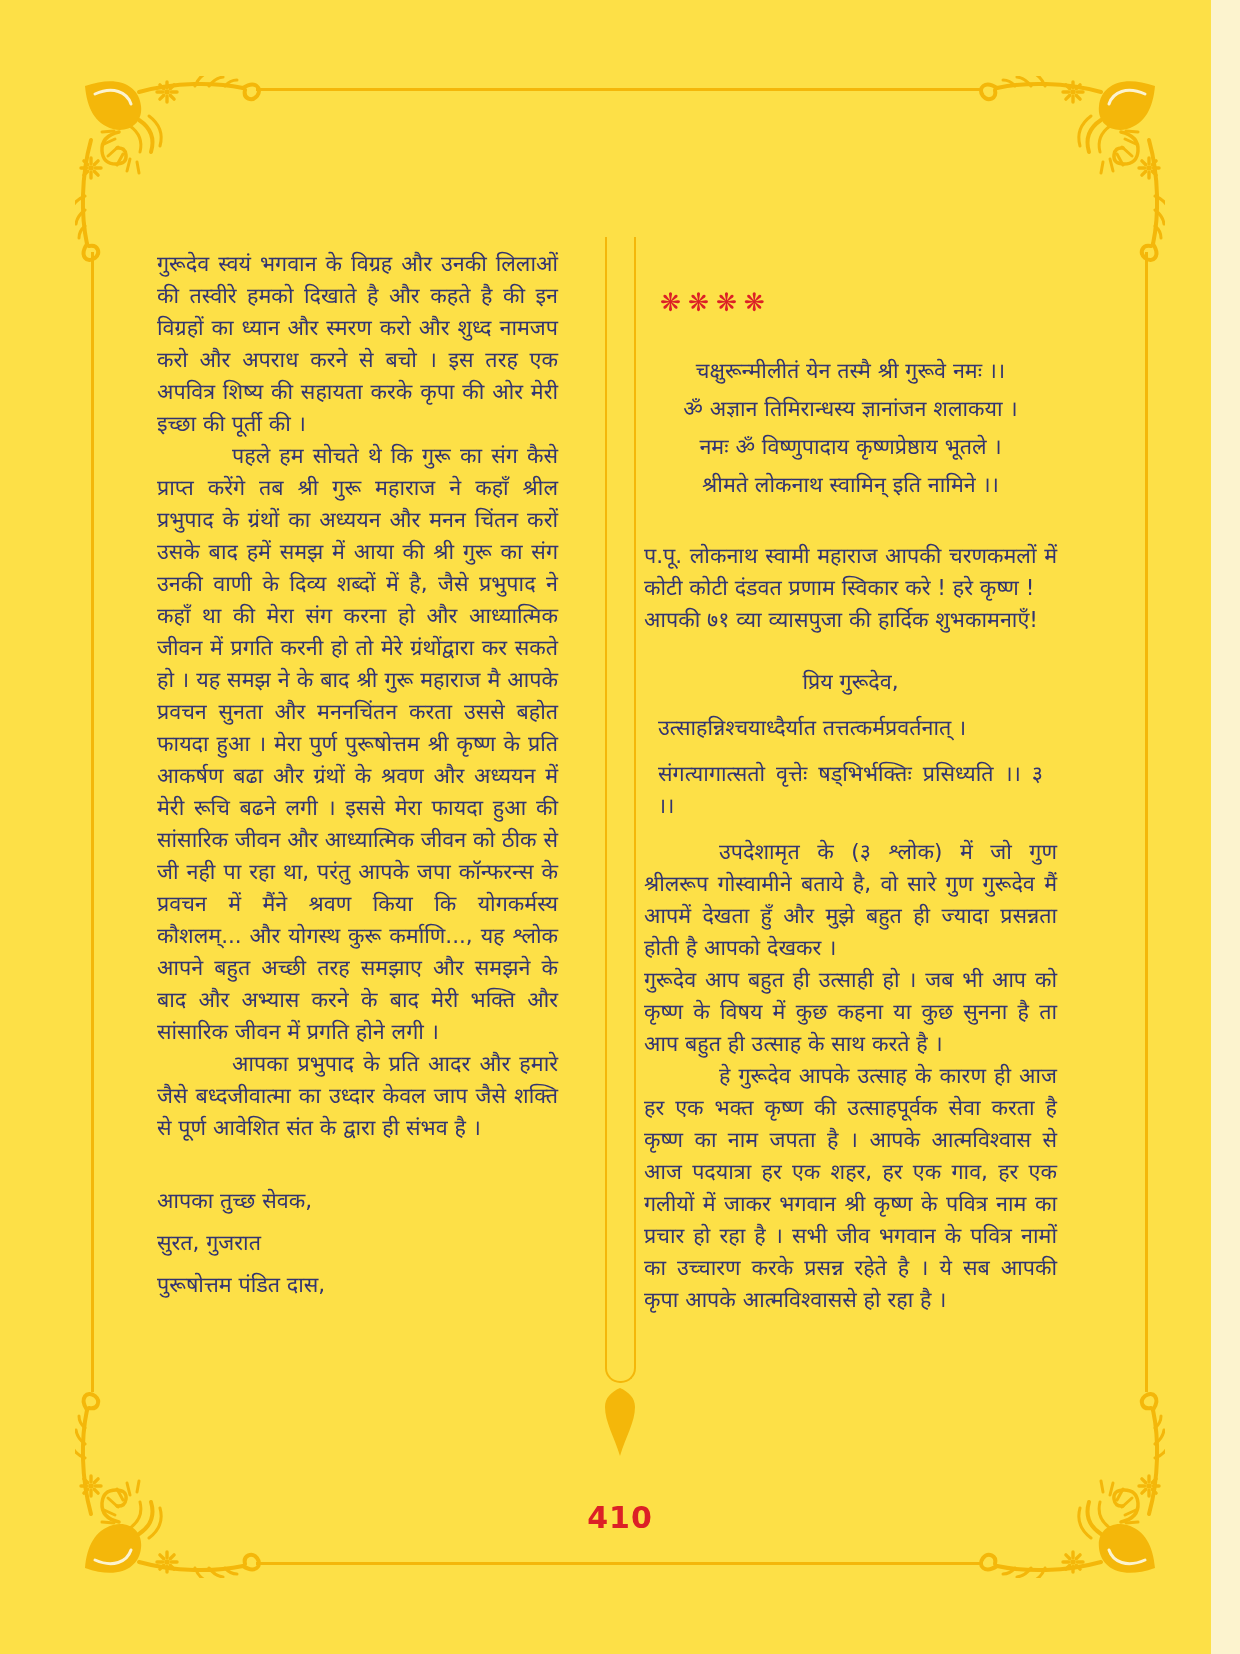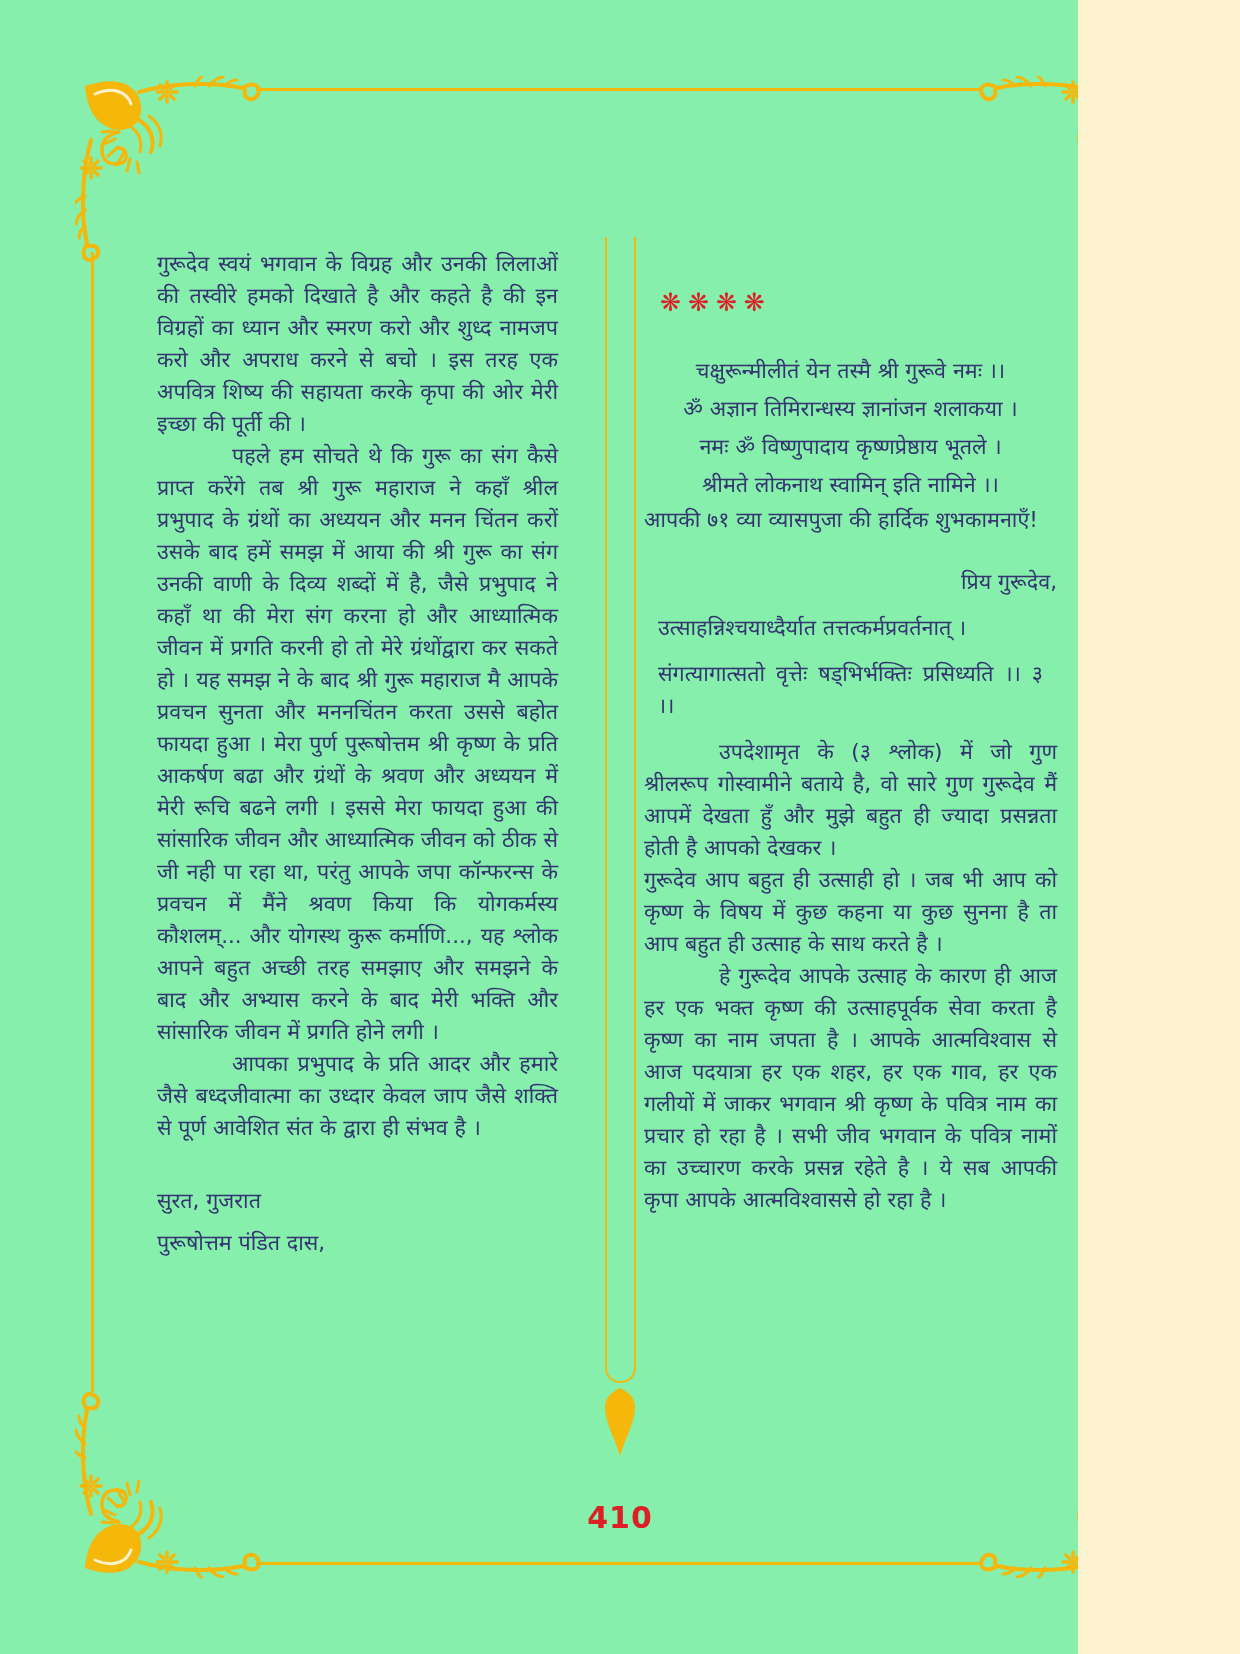--- a/index.html
+++ b/index.html
@@ -3,21 +3,21 @@
 <meta charset="utf-8">
 <style>
   html,body{margin:0;padding:0;}
   body{
     width:1240px;height:1654px;
     background:#FCF3CE;
     font-family:"DejaVu Sans", sans-serif;
     color:#333470;
     -webkit-font-smoothing:antialiased;
   }
-  .page{position:relative;width:1078px;height:1654px;overflow:hidden;background:#86efac;}
+  .page{position:relative;width:1211px;height:1654px;overflow:hidden;background:#fde047;}
 
   
   .frame-line{position:absolute;background:#F4B70A;}
   .frame-top{left:256px;top:88px;width:726px;height:3px;}
   .frame-bottom{left:256px;top:1562px;width:726px;height:3px;}
   .frame-left{left:91px;top:252px;width:3px;height:1140px;}
   .frame-right{left:1145px;top:252px;width:3px;height:1140px;}
 
   .corner{position:absolute;width:190px;height:190px;}
   .corner svg{display:block;width:190px;height:190px;}
@@ -46,21 +46,21 @@
   .signature{margin-top:36px;line-height:42px;}
   .sig-line{margin:0;text-align:left;}
 
   .stars{
     color:#DC2026;font-weight:bold;font-size:25px;letter-spacing:7px;
     margin:0 0 0 16px;line-height:34px;
   }
   .invocation{margin-top:32px;text-align:center;line-height:38px;}
   .inv-line{margin:0;}
   .r-para1{margin-top:36px;}
-  .salutation{margin-top:30px;text-align:right;}
+  .salutation{margin-top:30px;text-align:center;}
   .verse{margin:14px;text-align:justify;}
 
   .page-number{
     position:absolute;left:0;top:1500px;width:1240px;text-align:center;
     color:#DC2026;font-weight:bold;font-size:30px;letter-spacing:1px;
   }
 </style>
 </head>
 <body>
 
@@ -151,33 +151,35 @@
     <svg viewBox="0 0 36 72" width="36" height="72">
       <path d="M18,2 C27,6 33,12 33,21 C33,36 24,50 18,70 C12,50 3,36 3,21 C3,12 9,6 18,2 Z" fill="#F4B70A"></path>
     </svg>
   </div>
 
   <div class="col col-left">
     <p class="para">गुरूदेव स्वयं भगवान के विग्रह और उनकी लिलाओं की तस्वीरे हमको दिखाते है और कहते है की इन विग्रहों का ध्यान और स्मरण करो और शुध्द नामजप करो और अपराध करने से बचो । इस तरह एक अपवित्र शिष्य की सहायता करके कृपा की ओर मेरी इच्छा की पूर्ती की ।</p>
     <p class="para indent">पहले हम सोचते थे कि गुरू का संग कैसे प्राप्त करेंगे तब श्री गुरू महाराज ने कहाँ श्रील प्रभुपाद के ग्रंथों का अध्ययन और मनन चिंतन करों उसके बाद हमें समझ में आया की श्री गुरू का संग उनकी वाणी के दिव्य शब्दों में है, जैसे प्रभुपाद ने कहाँ था की मेरा संग करना हो और आध्यात्मिक जीवन में प्रगति करनी हो तो मेरे ग्रंथोंद्वारा कर सकते हो । यह समझ ने के बाद श्री गुरू महाराज मै आपके प्रवचन सुनता और मननचिंतन करता उससे बहोत फायदा हुआ ।  मेरा पुर्ण पुरूषोत्तम श्री कृष्ण के प्रति आकर्षण बढा और ग्रंथों के श्रवण और अध्ययन में मेरी रूचि बढने लगी । इससे मेरा फायदा हुआ की सांसारिक जीवन और आध्यात्मिक जीवन को ठीक से जी नही पा रहा था, परंतु आपके जपा कॉन्फरन्स के प्रवचन में मैंने श्रवण किया कि योगकर्मस्य कौशलम्... और योगस्थ कुरू कर्माणि..., यह श्लोक आपने बहुत अच्छी तरह समझाए और समझने के बाद और अभ्यास करने के बाद मेरी भक्ति और सांसारिक जीवन में प्रगति होने लगी ।</p>
     <p class="para indent">आपका प्रभुपाद के प्रति आदर और हमारे जैसे बध्दजीवात्मा का उध्दार केवल जाप जैसे शक्ति से पूर्ण आवेशित संत के द्वारा ही संभव है ।</p>
     <div class="signature">
+      <p class="sig-line">आपका तुच्छ सेवक,</p>
       <p class="sig-line">सुरत, गुजरात</p>
       <p class="sig-line">पुरूषोत्तम पंडित दास,</p>
     </div>
   </div>
 
   <div class="col col-right">
     <p class="stars">❋❋❋❋</p>
     <div class="invocation">
       <p class="inv-line">चक्षुरून्मीलीतं येन तस्मै श्री गुरूवे नमः ।।</p>
       <p class="inv-line">ॐ अज्ञान तिमिरान्धस्य ज्ञानांजन शलाकया ।</p>
       <p class="inv-line">नमः ॐ विष्णुपादाय कृष्णप्रेष्ठाय भूतले ।</p>
       <p class="inv-line">श्रीमते लोकनाथ स्वामिन् इति नामिने ।।</p>
     </div>
+    <p class="para r-para1">प.पू. लोकनाथ स्वामी महाराज आपकी चरणकमलों में कोटी कोटी दंडवत प्रणाम स्विकार करे ! हरे कृष्ण !</p>
     <p class="para">आपकी ७१ व्या व्यासपुजा की हार्दिक शुभकामनाएँ!</p>
     <p class="para salutation">प्रिय गुरूदेव,</p>
     <p class="verse">उत्साहन्निश्चयाध्दैर्यात तत्तत्कर्मप्रवर्तनात् ।</p>
     <p class="verse">संगत्यागात्सतो वृत्तेः षड्भिर्भक्तिः प्रसिध्यति ।। ३ ।।</p>
     <p class="para indent">उपदेशामृत के (३ श्लोक) में जो गुण श्रीलरूप गोस्वामीने बताये है, वो सारे गुण गुरूदेव मैं आपमें देखता हुँ और मुझे बहुत ही ज्यादा प्रसन्नता होती है आपको देखकर ।</p>
     <p class="para">गुरूदेव आप बहुत ही उत्साही हो । जब भी आप को कृष्ण के विषय में कुछ कहना या कुछ सुनना है ता आप बहुत ही उत्साह के साथ करते है ।</p>
     <p class="para indent">हे गुरूदेव आपके उत्साह के कारण ही आज हर एक भक्त कृष्ण की उत्साहपूर्वक सेवा करता है कृष्ण का नाम जपता है । आपके आत्मविश्वास से आज पदयात्रा हर एक शहर, हर एक गाव, हर एक गलीयों में जाकर भगवान श्री कृष्ण के पवित्र नाम का प्रचार हो रहा है । सभी जीव भगवान के पवित्र नामों का उच्चारण करके प्रसन्न रहेते है । ये सब आपकी कृपा आपके आत्मविश्वाससे हो रहा है ।</p>
   </div>
 
   <div class="page-number">410</div>

